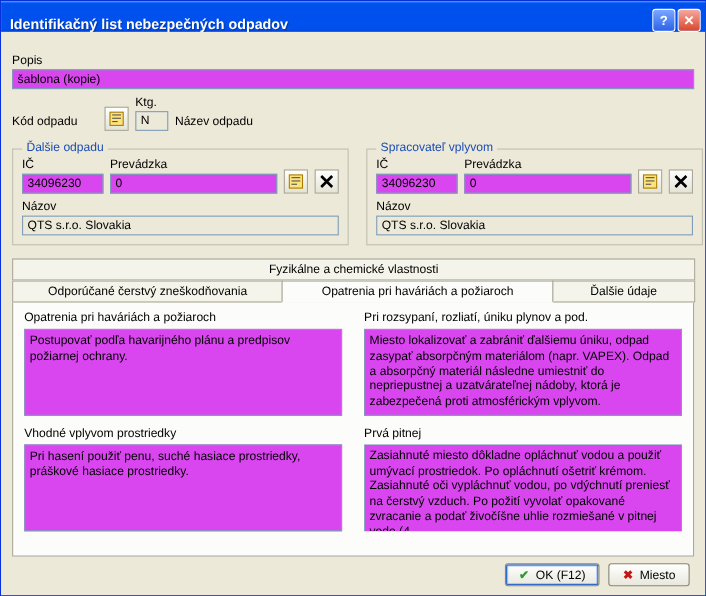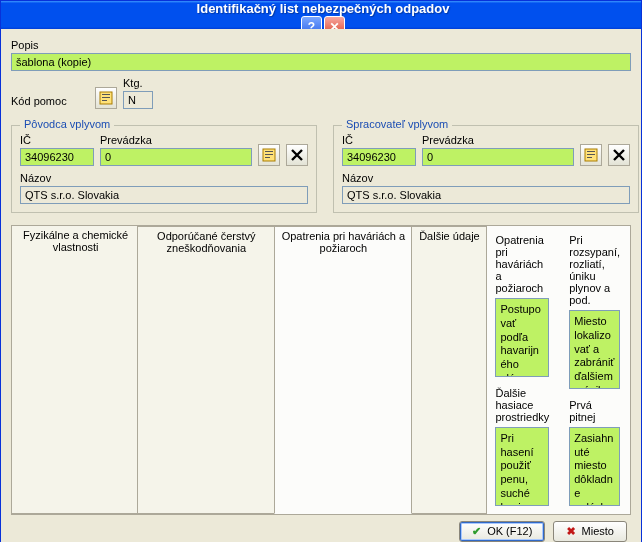--- a/index.html
+++ b/index.html
@@ -15,52 +15,51 @@
     width: 642px;
     height: 542px;
     border: 1px solid #0831d9;
     display: flex;
     flex-direction: column;
   }
   .titlebar {
     height: 28px;
     background: linear-gradient(to bottom, #3a95ff 0%, #0050ee 8%, #0050ee 92%, #003dd7 100%);
     display: flex;
-    align-items: center;
+    align-items: flex-end;
     padding: 0 4px 0 8px;
     color: #fff;
     font-weight: bold;
     font-size: 13px;
-    flex-direction: column;
   }
   .titlebar .title { flex: 1; text-shadow: 1px 1px 1px rgba(0,0,0,0.3); }
   .titlebar .btns { display: flex; gap: 2px; }
   .tbtn {
     width: 21px; height: 21px;
     background: linear-gradient(to bottom, #7ba7ff, #2b62e8);
     border: 1px solid #fff;
     border-radius: 3px;
     color: #fff;
     font-weight: bold;
     display: flex; align-items: center; justify-content: center;
     font-size: 12px;
     cursor: pointer;
   }
   .tbtn.close { background: linear-gradient(to bottom, #f7a7a0, #d9472b); }
   .body {
     flex: 1;
     background: #ece9d8;
-    padding: 10px 10px 6px 10px;
+    padding: 20px 10px 6px 10px;
     display: flex;
     flex-direction: column;
     justify-content: space-between;
   }
   .lbl { color: #000; margin-bottom: 2px; }
   input[type=text], textarea {
-    background: #bef264;
+    background: #d946ef;
     border: 1px solid #7f9db9;
     padding: 2px 4px;
     font: inherit;
     color: #000;
   }
   input[readonly], .readonly {
     background: #ece9d8;
   }
   .row { display: flex; align-items: flex-end; gap: 6px; margin-bottom: 6px; }
   .col { display: flex; flex-direction: column; }
@@ -88,21 +87,21 @@
     display: flex;
     gap: 16px;
   }
   .two-col > * { flex: 1; }
   .tabs {
     margin-top: 12px;
     border: 1px solid #aca899;
     background: #fcfcfa;
     flex: 1;
     display: flex;
-    flex-direction: row;
+    flex-direction: column;
     position: relative;
   }
   .tabrow {
     display: flex;
     background: #ece9d8;
     margin-left: -1px;
     margin-right: -1px;
   }
   .tabrow.top { margin-top: -1px; border-bottom: none; }
   .tab {
@@ -168,41 +167,42 @@
 
   <div class="body">
 
     <div class="col" style="margin-bottom:6px;">
       <span class="lbl">Popis</span>
       <input type="text" style="width: 100%;" value="šablona (kopie)">
     </div>
 
     <div class="row">
       <div class="col" style="width:78px;">
-        <span class="lbl">Kód pomoc</span>
+        <span class="lbl">Kód odpadu</span>
       </div>
       <div class="icon-btn" title="lookup">
         <svg width="14" height="14" viewBox="0 0 14 14">
             <rect x="1" y="1" width="12" height="12" fill="#ffe27a" stroke="#a97d00"></rect>
             <rect x="3" y="3" width="8" height="1" fill="#555"></rect>
             <rect x="3" y="6" width="8" height="1" fill="#555"></rect>
             <rect x="3" y="9" width="5" height="1" fill="#555"></rect>
           </svg>
       </div>
       <div class="col" style="width:30px;">
         <span class="lbl">Ktg.</span>
         <input type="text" readonly="" class="readonly" value="N" style="">
       </div>
       <div class="col" style="flex:1;">
+        <span class="lbl">Název odpadu</span>
       </div>
     </div>
 
     <div class="two-col">
       <div class="groupbox">
-        <span class="legend">Pôvodca vplyvom</span>
+        <span class="legend">Ďalšie odpadu</span>
         <div class="row">
           <div class="col" style="width:74px;">
             <span class="lbl">IČ</span>
             <input type="text" value="34096230" style="">
           </div>
           <div class="col" style="flex:1;">
             <span class="lbl">Prevádzka</span>
             <input type="text" value="0" style="">
           </div>
           <div class="icon-btn">
@@ -265,21 +265,21 @@
         <div class="tab" style="flex:1.2">Odporúčané čerstvý zneškodňovania</div>
         <div class="tab active" style="flex:1.2">Opatrenia pri haváriách a požiaroch</div>
         <div class="tab" style="flex:0.6">Ďalšie údaje</div>
       </div>
 
       <div class="tabcontent">
         <div class="tc-col">
           <span class="lbl">Opatrenia pri haváriách a požiaroch</span>
           <textarea rows="5" style="">Postupovať podľa havarijného plánu a predpisov požiarnej ochrany.</textarea>
           <div style="height:10px;"></div>
-          <span class="lbl">Ďalšie hasiace prostriedky</span>
+          <span class="lbl">Vhodné vplyvom prostriedky</span>
           <textarea rows="5" style="">Pri hasení použiť penu, suché hasiace prostriedky, práškové hasiace prostriedky.</textarea>
         </div>
         <div class="tc-col">
           <span class="lbl">Pri rozsypaní, rozliatí, úniku plynov a pod.</span>
           <textarea rows="5" style="">Miesto lokalizovať a zabrániť ďalšiemu úniku, odpad zasypať absorpčným materiálom (napr. VAPEX). Odpad a absorpčný materiál následne umiestniť do nepriepustnej a uzatvárateľnej nádoby, ktorá je zabezpečená proti atmosférickým vplyvom.</textarea>
           <div style="height:10px;"></div>
           <span class="lbl">Prvá pitnej</span>
           <textarea rows="5" style="">Zasiahnuté miesto dôkladne opláchnuť vodou a použiť umývací prostriedok. Po opláchnutí ošetriť krémom. Zasiahnuté oči vypláchnuť vodou, po vdýchnutí preniesť na čerstvý vzduch. Po požití vyvolať opakované zvracanie a podať živočíšne uhlie rozmiešané v pitnej vode (4</textarea>
         </div>
       </div>

